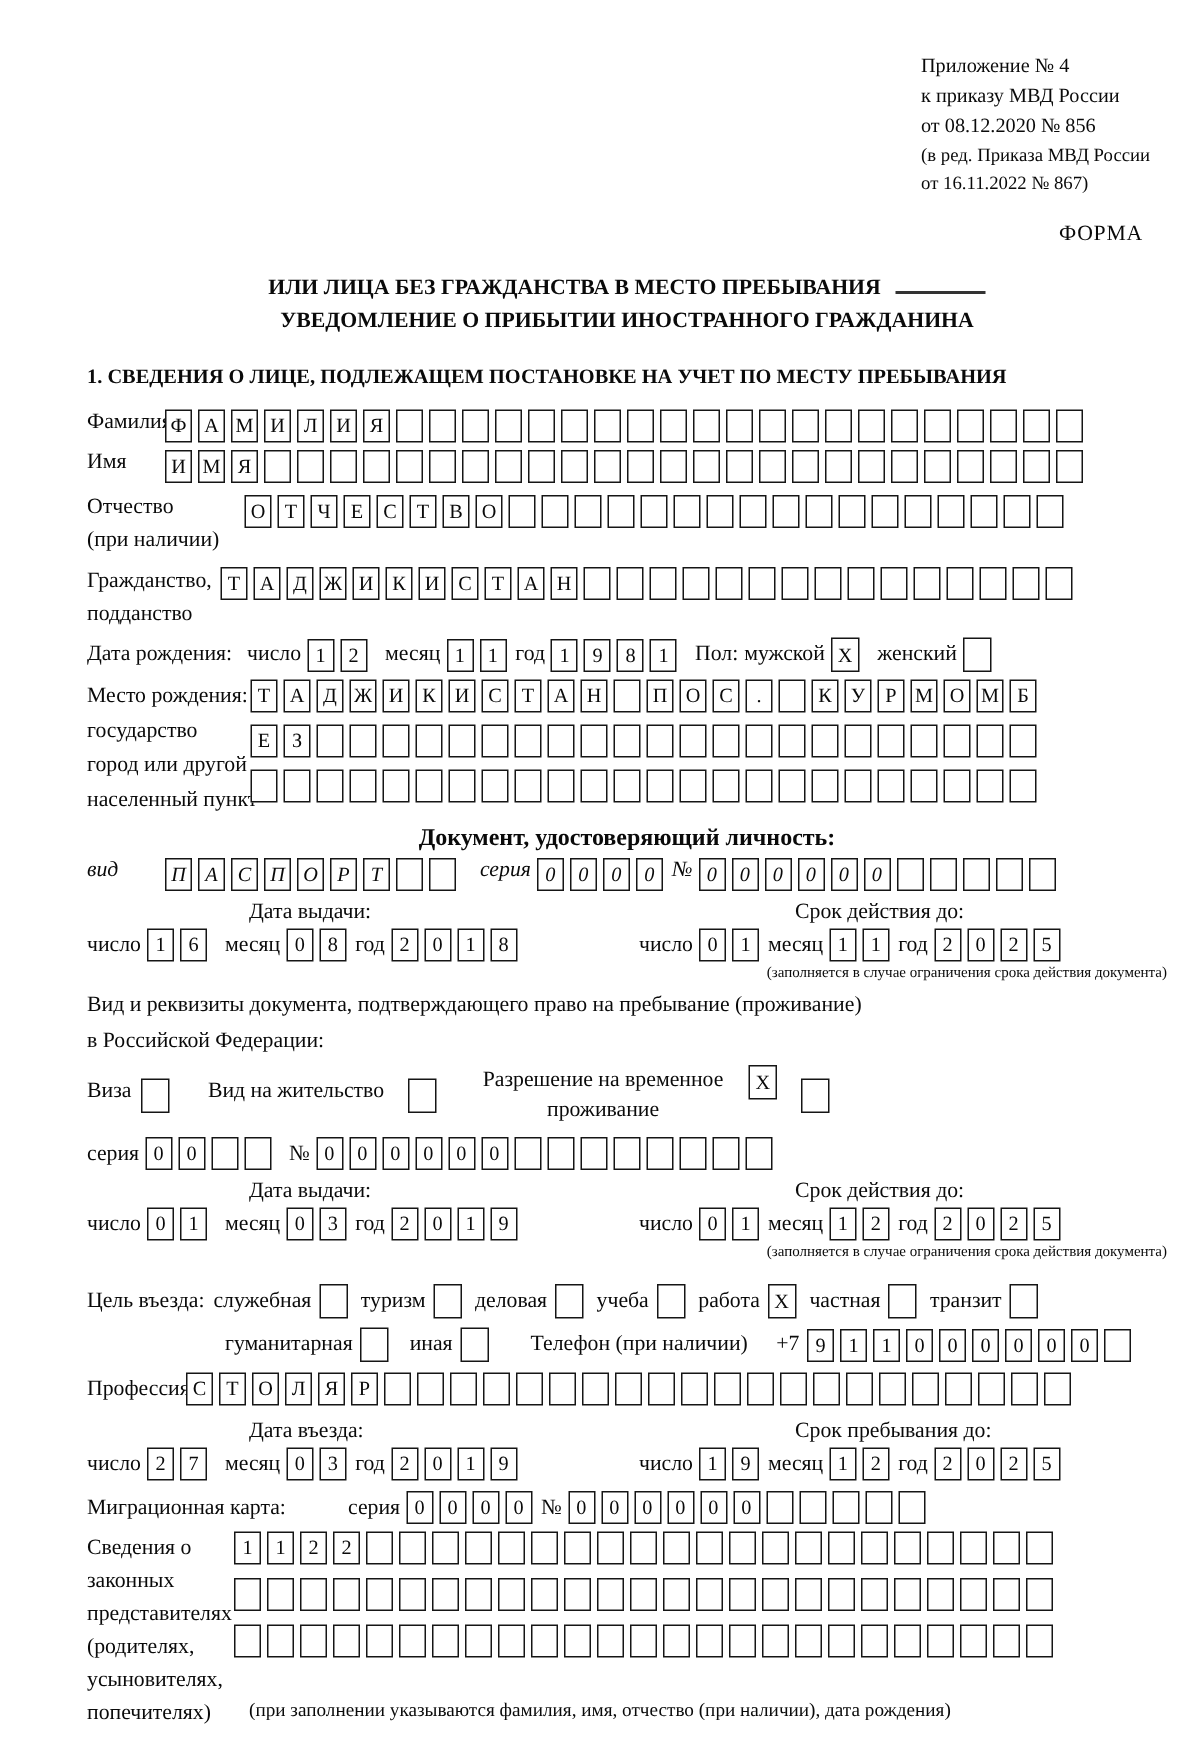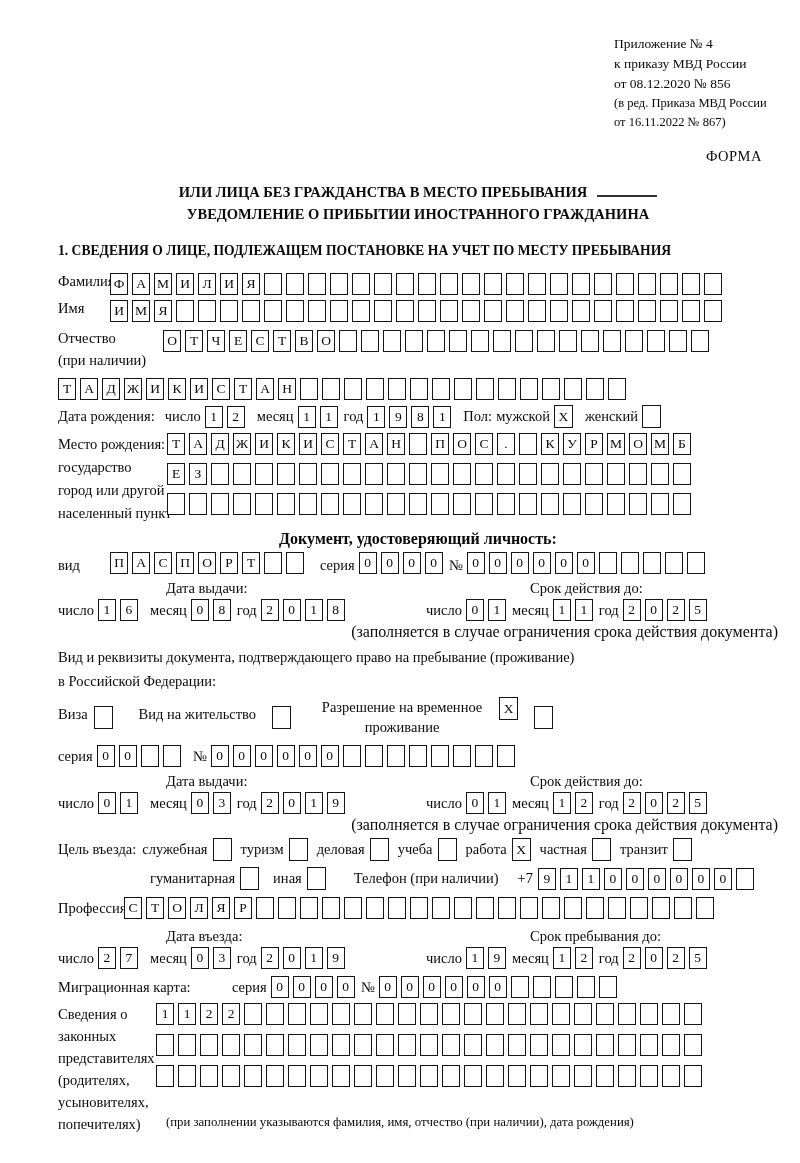--- a/index.html
+++ b/index.html
@@ -22,21 +22,21 @@
   .dates2{display:flex;margin-bottom:2px;}
   .dcol{flex:0 0 auto;}
   .dcol1{width:368px;}
   .dhead{line-height:18px;margin-bottom:2px;}
   .dh1{margin-left:108px;}
   .dh2{margin-left:104px;}
   .dgroup{display:flex;align-items:center;}
   .dlbl{white-space:nowrap;margin-right:4px;}
   .mlm{margin-left:12px;}
   .mls{margin-left:6px;}
-  .note-right{text-align:right;font-size:16px;margin-top:1px;margin-bottom:4px;}
+  .note-right{text-align:right;font-size:10px;margin-top:1px;margin-bottom:4px;}
   
   .res-options{display:flex;align-items:center;margin-top:4px;margin-bottom:8px;}
   .opt{display:flex;align-items:flex-start;}
   .olbl{white-space:nowrap;margin-right:6px;}
   .owrap{text-align:center;line-height:20px;margin-right:6px;}
   .purpose-items{display:flex;align-items:center;flex-wrap:nowrap;}
   .pitem{display:flex;align-items:center;margin-right:9px;}
   .plbl{margin-right:5px;white-space:nowrap;}
   .reps{margin-top:4px;}
   .reps-label{width:98px;flex:0 0 auto;line-height:22px;}
@@ -162,20 +162,24 @@
         <span class="box"></span>
         <span class="box"></span>
         <span class="box"></span>
         <span class="box"></span>
         <span class="box"></span>
         <span class="box"></span>
       </div>
   </div>
 
   <div class="row">
+    <div class="lbl" style="width:89px;line-height:22px;">
+      <div>Гражданство,</div>
+      <div>подданство</div>
+    </div>
     <div class="boxes" style="margin-top:2px">
         <span class="box">Т</span>
         <span class="box">А</span>
         <span class="box">Д</span>
         <span class="box">Ж</span>
         <span class="box">И</span>
         <span class="box">К</span>
         <span class="box">И</span>
         <span class="box">С</span>
         <span class="box">Т</span>
@@ -308,21 +312,21 @@
           <span class="box"></span>
           <span class="box"></span>
           <span class="box"></span>
           <span class="box"></span>
           <span class="box"></span>
         </div>
     </div>
   </div>
 
   <div class="center-b">Документ, удостоверяющий личность:</div>
-  <div class="row" style="align-items:flex-end;">
+  <div class="row" style="align-items:flex-start;font-style:italic;">
     <span class="dlbl" style="width:48px">вид</span>
     <span class="boxes">
         <span class="box">П</span>
         <span class="box">А</span>
         <span class="box">С</span>
         <span class="box">П</span>
         <span class="box">О</span>
         <span class="box">Р</span>
         <span class="box">Т</span>
         <span class="box"></span>
@@ -488,21 +492,21 @@
             <span class="box">2</span>
             <span class="box">0</span>
             <span class="box">2</span>
             <span class="box">5</span>
           </span>
       </div>
     </div>
   </div>
   <div class="note-right">(заполняется в случае ограничения срока действия документа)</div>
 
-  <div class="row" style="align-items:center;margin-top:4px;">
+  <div class="row" style="align-items:center;margin-top:16px;">
     <span class="dlbl" style="margin-right:6px">Цель въезда:</span>
     <span class="purpose-items">
       <span class="pitem">
           <span class="plbl">служебная</span>
           <span class="cbox"></span>
         </span>
       <span class="pitem">
           <span class="plbl">туризм</span>
           <span class="cbox"></span>
         </span>

